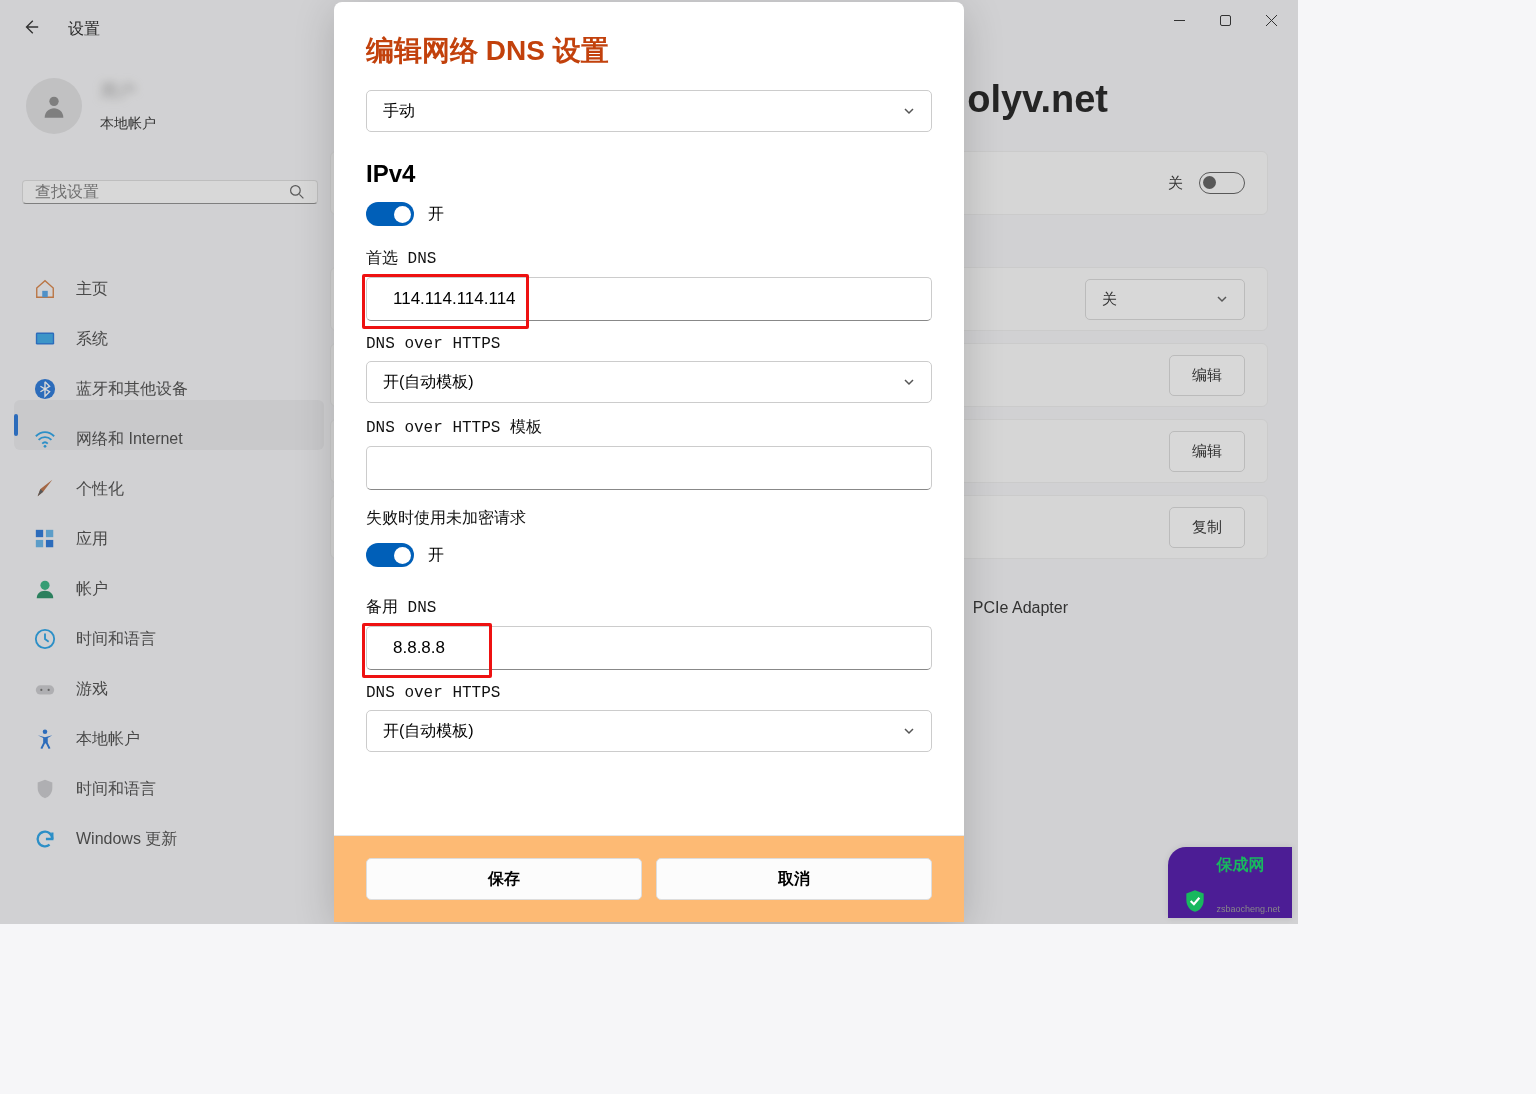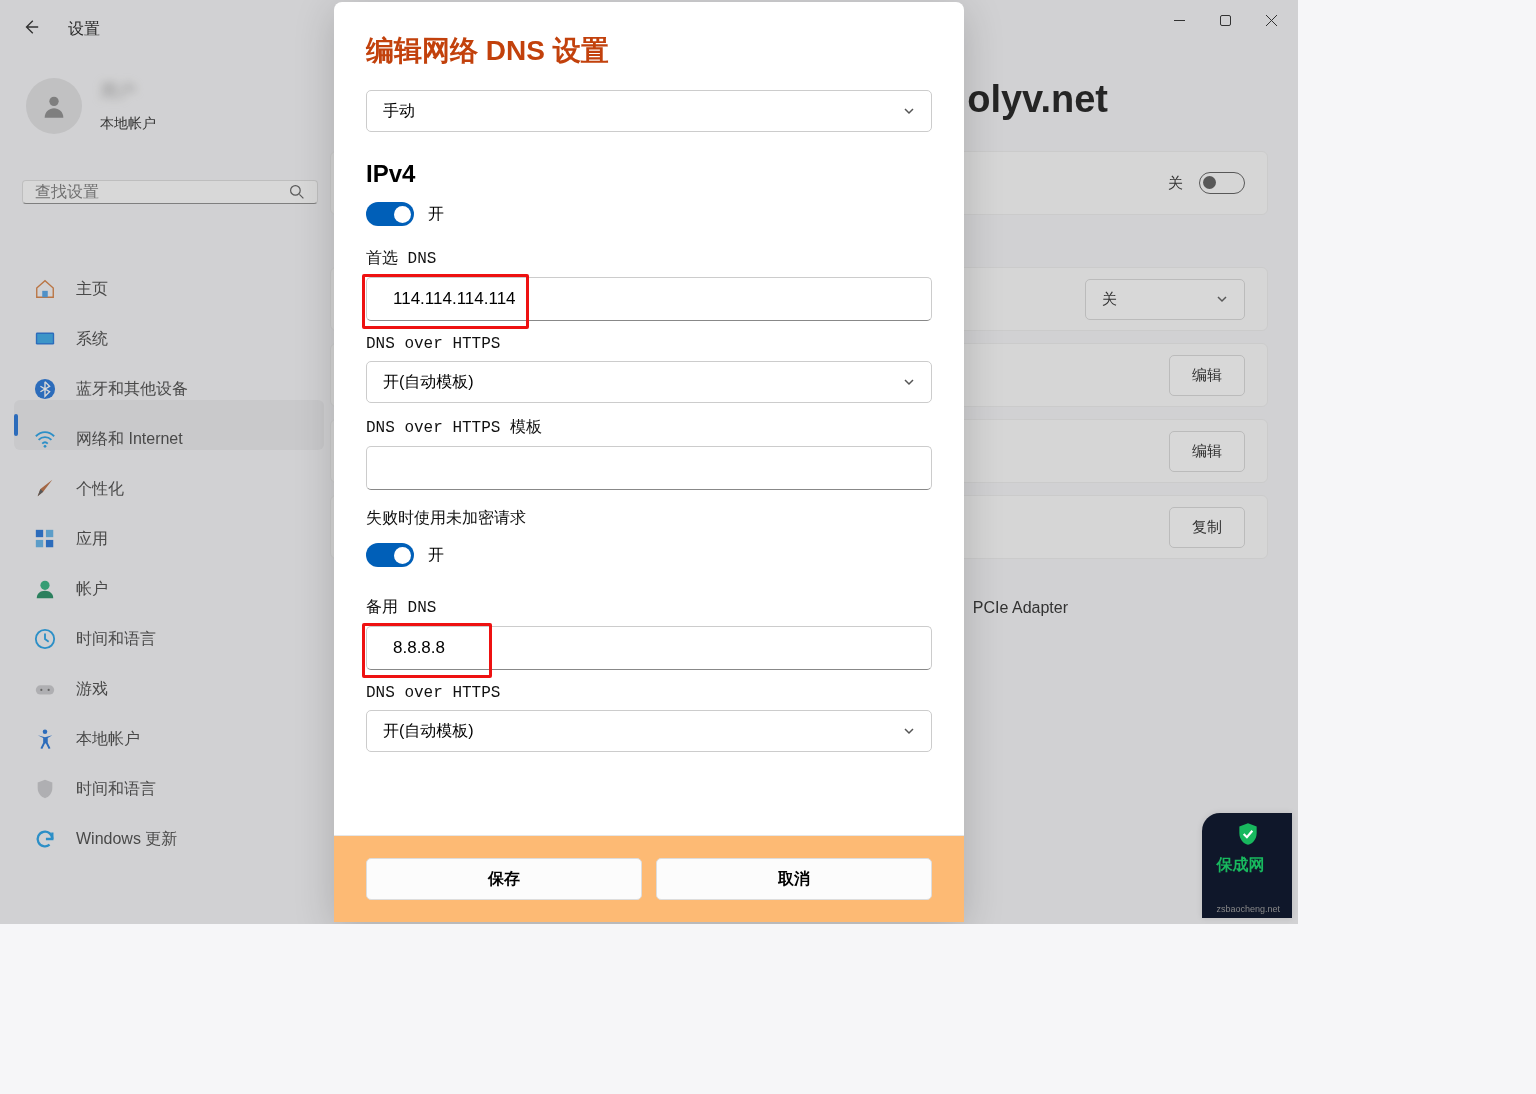--- a/index.html
+++ b/index.html
@@ -53,21 +53,21 @@
 .toggle-on{ width:48px; height:24px; background:#005fb8; border-radius:13px; position:relative; }
 .toggle-on::after{ content:""; position:absolute; width:17px; height:17px; background:#fff; border-radius:50%; right:3.5px; top:3.5px; }
 .dialog .lbl{ font-size:16px; color:#111; margin-top:22px;font-family:Liberation Mono, monospace; }
 .dialog .inp{ border:1px solid #ccc; border-bottom:1.5px solid #888; border-radius:5px; height:44px; display:flex; align-items:center; padding:0 26px; font-size:17px; margin-top:8px; background:#fff; }
 .hi1{ position:absolute; border:3px solid #e11; width:167px; height:55px; pointer-events:none; border-radius:2px; }
 .dialog .dfoot{ border-top:1px solid #e6e6e6; padding:22px 32px; display:flex; gap:14px; background:#fdba74;font-weight:bold; }
 .dialog .dfoot .dbtn{ flex:1; height:42px; border:1px solid #ddd; background:#fcfcfc; border-radius:5px; font-size:16px; display:flex; align-items:center; justify-content:center; }
 
 .chev{ width:12px; height:12px; stroke:#555; fill:none; stroke-width:1.5; }
 
-.watermark{ position:absolute; right:6px; bottom:6px; display:flex; align-items:center; gap:8px; background:#0f172a; border-radius:18px 0 0 0; padding:8px 12px 4px 14px; box-shadow:0 0 6px rgba(0,0,0,0.1);flex-direction:column;}
+.watermark{ position:absolute; right:6px; bottom:6px; display:flex; align-items:flex-end; gap:8px; background:#4c1d95; border-radius:18px 0 0 0; padding:8px 12px 4px 14px; box-shadow:0 0 6px rgba(0,0,0,0.1);}
 .watermark .shield{ width:26px; height:26px; }
 .watermark .txt .a{ font-size:16px; font-weight:700; color:#18b85e; }
 .watermark .txt .b{ font-size:9px; color:#888;margin-top:28px; }
 </style>
 </head>
 <body>
 
 <div class="app">
 
   <div class="titlebar">

